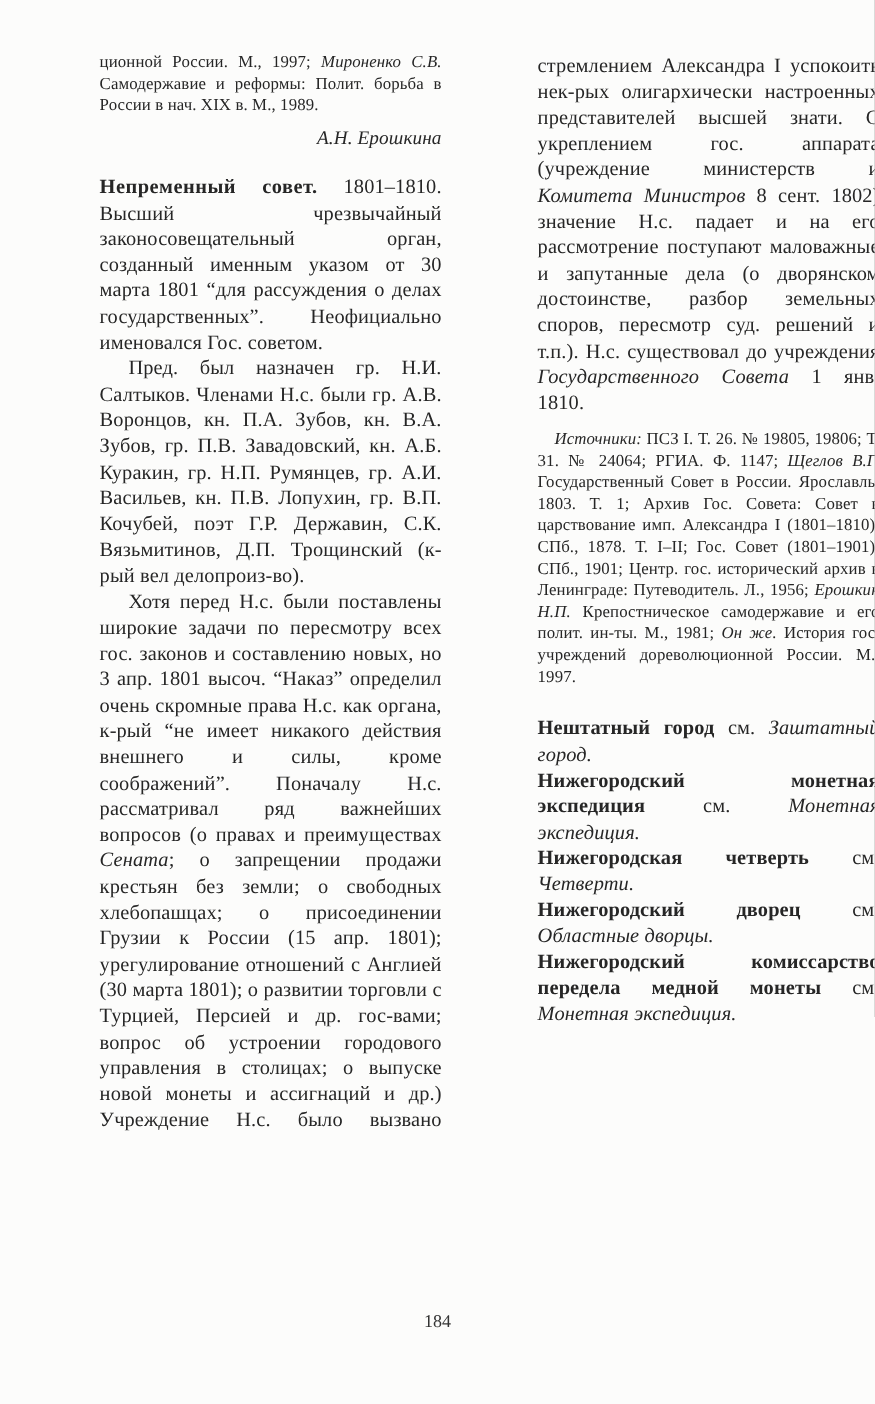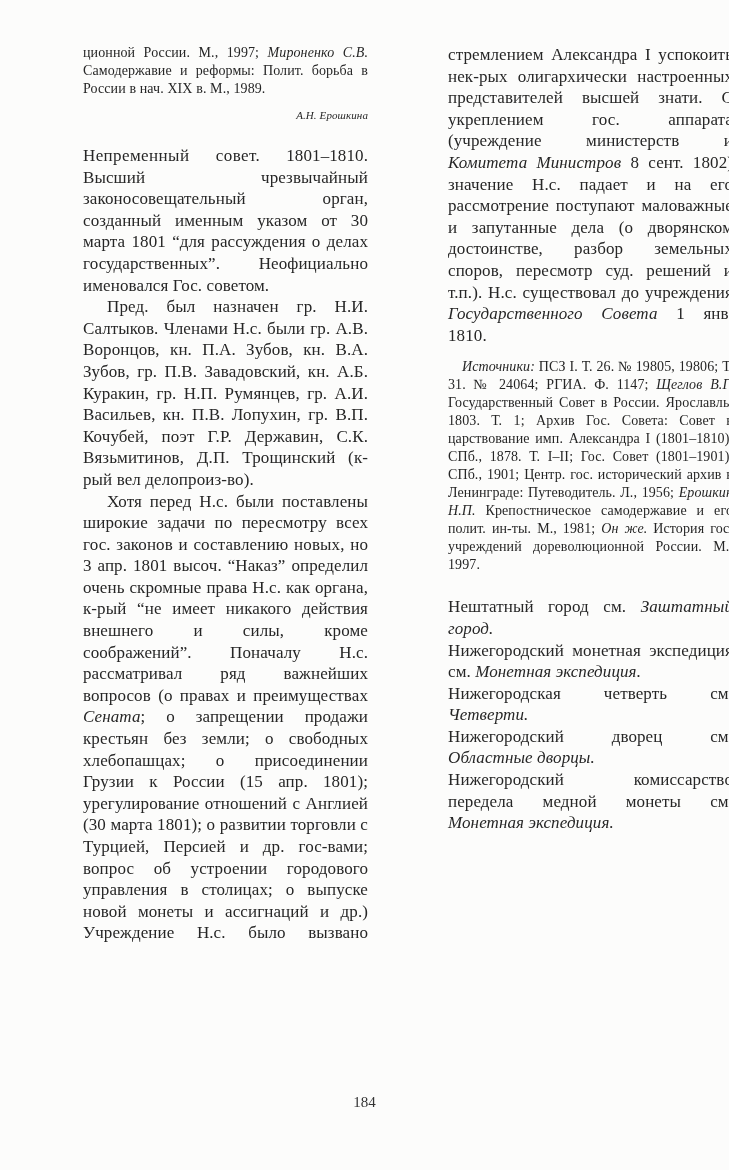--- a/index.html
+++ b/index.html
@@ -13,25 +13,25 @@
   }
   .columns{
     position:absolute;left:83px;top:44px;
     display:flex;gap:80px;justify-content:space-between;
   }
   .col{width:285px;}
   .col p{margin:0;text-align:justify;hyphens:auto;-webkit-hyphens:auto;}
   .main-text{font-size:17px;line-height:21.6px;letter-spacing:.1px;}
   .small-text{font-size:14px;line-height:18px;}
   .it{font-style:italic;}
-  .bd{font-weight:normal;}
+  .bd{font-weight:bold;}
   .signature{
     text-align:right !important;
     font-style:italic;
-    font-size:11px;line-height:19px;
+    font-size:16px;line-height:19px;
     margin-top:8px !important;
   }
   .entry-lead{margin-top:20px !important;}
   .entry-lead .bd{letter-spacing:.4px;}
   .indent{text-indent:24px;}
   .runs-over{text-align-last:justify;}
   .sources{margin-top:12px !important;text-indent:14px;}
   .xrefs{margin-top:22px;}
   .xref{margin-bottom:21px;}
   .xref:last-child{margin-bottom:0;}

